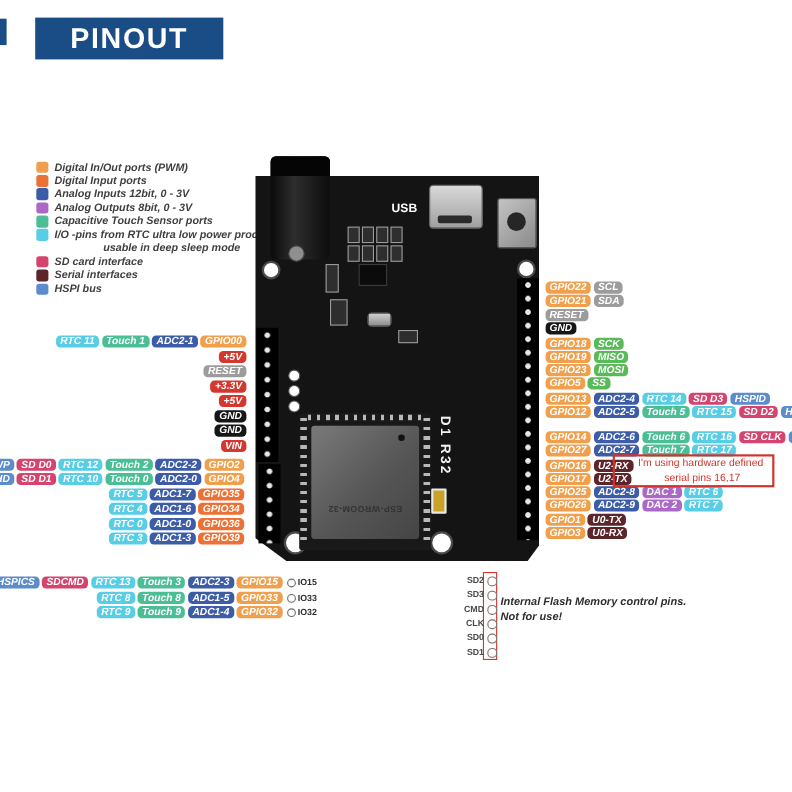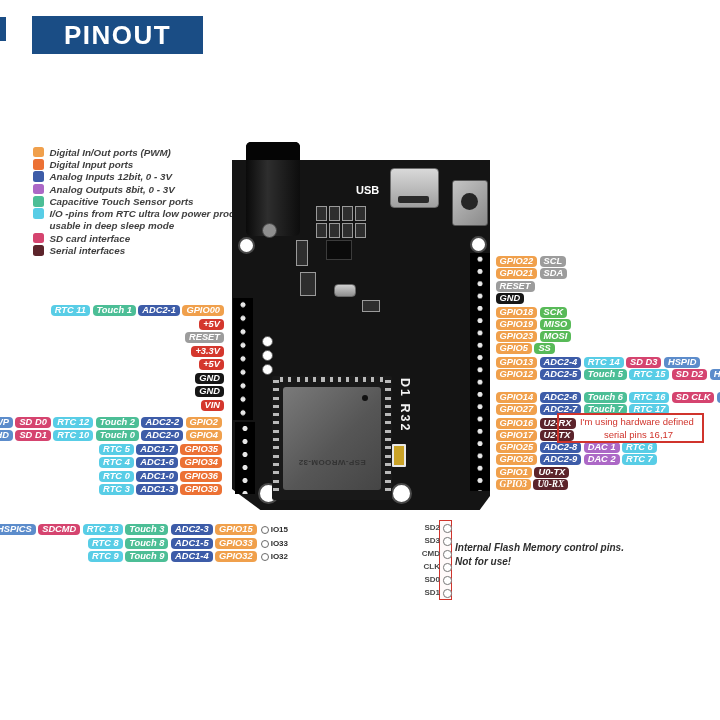--- a/index.html
+++ b/index.html
@@ -9,21 +9,21 @@
   
   .banner{position:absolute;left:32px;top:16px;width:171px;height:38px;background:#1A4D85;
     color:#fff;font-size:26px;font-weight:800;letter-spacing:1.5px;text-align:center;line-height:38px;}
   .corner-sliver{position:absolute;left:0;top:17px;width:6px;height:24px;background:#1A4D85;}
 
   
   #legend{position:absolute;left:33px;top:146px;}
   .leg-item{display:flex;align-items:center;height:12.3px;}
   .leg-swatch{width:10.5px;height:10.5px;border-radius:2.5px;margin-right:6px;flex-shrink:0;}
   .leg-text{font-size:9.8px;font-style:italic;font-weight:bold;color:#3f3f3f;white-space:nowrap;}
-  .leg-cont{margin-left:16.5px;}
+  .leg-cont{margin-left:16.5px;justify-content:center;}
 
   
   #labels-layer{position:absolute;left:0;top:0;width:720px;height:720px;}
   .pin-row{position:absolute;display:flex;align-items:center;}
   .badge{display:inline-block;height:11px;line-height:11px;padding:0 4px;margin-left:2.5px;
     border-radius:4px;color:#fff;font-size:9.3px;font-weight:bold;font-style:italic;white-space:nowrap;}
   .hole-label{display:inline-flex;align-items:center;margin-left:4px;}
   .hole-circle{width:6px;height:6px;border-radius:50%;background:#fff;border:1px solid #6a6a6a;margin-right:2px;}
   .hole-text{font-size:8px;font-weight:bold;color:#2b2b2b;white-space:nowrap;}
 
@@ -103,20 +103,24 @@
         <span class="leg-text">usable in deep sleep mode</span>
       </div>
       <div class="leg-item">
         <span class="leg-swatch" style="background: rgb(213, 68, 111);"></span>
         <span class="leg-text">SD card interface</span>
       </div>
       <div class="leg-item">
         <span class="leg-swatch" style="background: rgb(92, 36, 43);"></span>
         <span class="leg-text">Serial interfaces</span>
       </div>
+      <div class="leg-item">
+        <span class="leg-swatch" style="background: rgb(92, 140, 203);"></span>
+        <span class="leg-text">HSPI bus</span>
+      </div>
     </div>
 
   <div>
     <div class="pcb"></div>
     <div class="barrel-jack"></div>
     <div class="barrel-cap"></div>
     <div class="jack-screw"></div>
 
     <div class="usb-port"></div>
     <div class="usb-slot"></div>
@@ -335,21 +339,21 @@
       <div class="pin-row" style="top: 454px; left: 493px;">
         <span class="badge" style="background: rgb(240, 160, 76);">GPIO26</span>
         <span class="badge" style="background: rgb(61, 92, 168);">ADC2-9</span>
         <span class="badge" style="background: rgb(172, 104, 198);">DAC 2</span>
         <span class="badge" style="background: rgb(88, 205, 230);">RTC 7</span>
       </div>
       <div class="pin-row" style="top: 467px; left: 493px;">
         <span class="badge" style="background: rgb(240, 160, 76);">GPIO1</span>
         <span class="badge" style="background: rgb(92, 36, 43);">U0-TX</span>
       </div>
-      <div class="pin-row" style="top: 479px; left: 493px; font-family: Liberation Serif, serif;">
+      <div class="pin-row" style="top: 479px; left: 493px;">
         <span class="badge" style="background: rgb(240, 160, 76);">GPIO3</span>
         <span class="badge" style="background: rgb(92, 36, 43);">U0-RX</span>
       </div>
     </div>
 
   <div class="hw-note">
     <div>I'm using hardware defined</div>
     <div style="padding-left:3px;">serial pins 16,17</div>
   </div>
 

